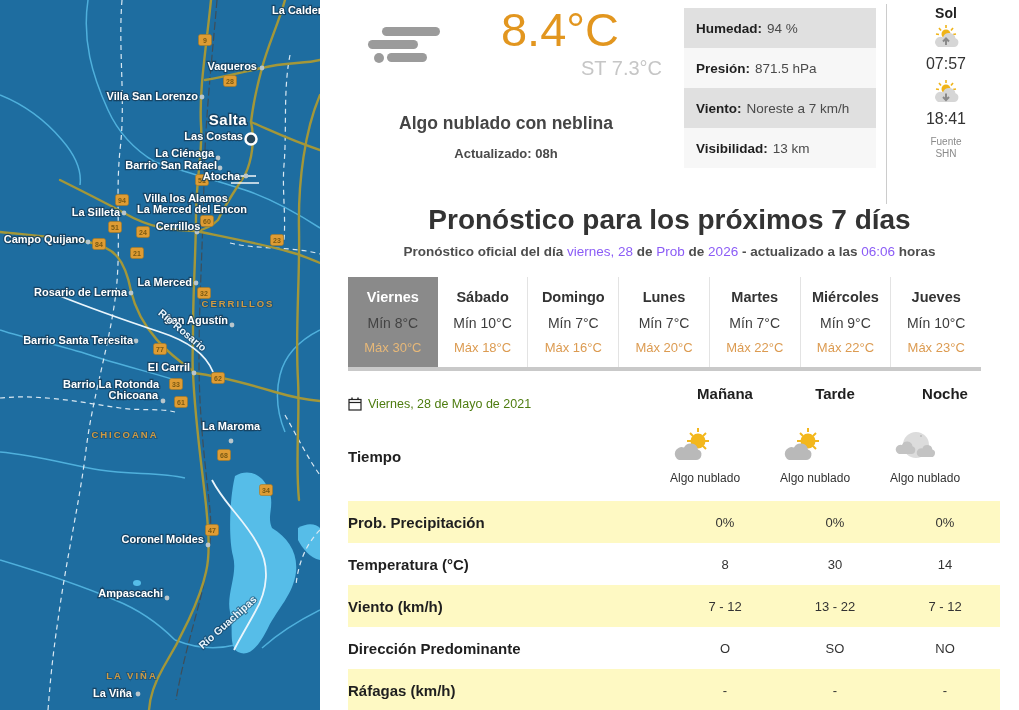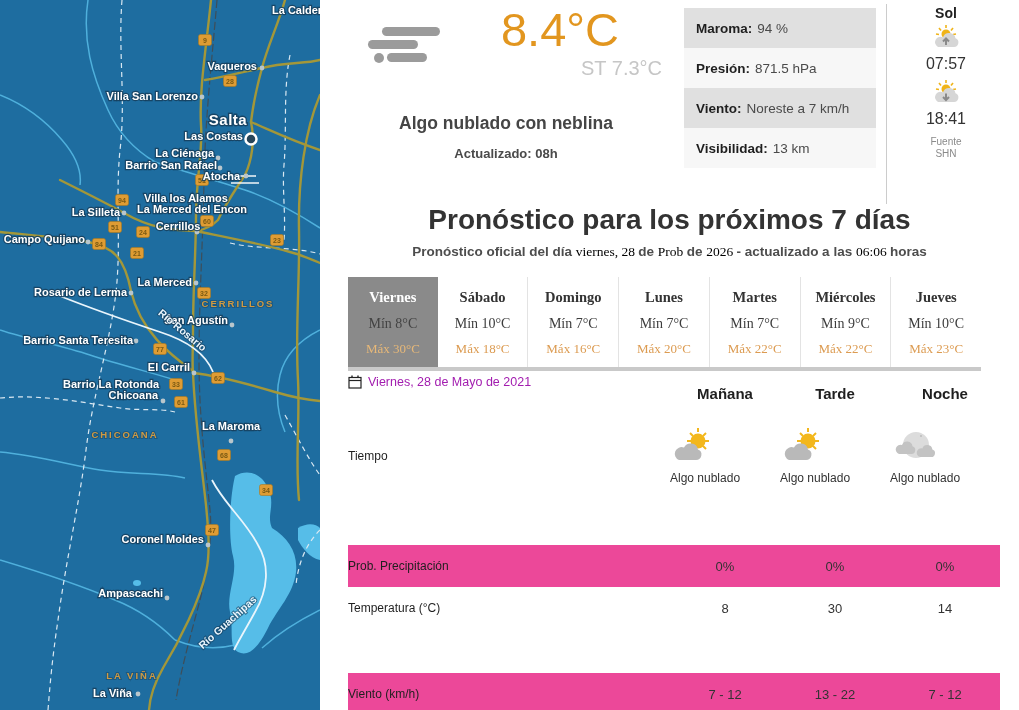--- a/index.html
+++ b/index.html
@@ -41,45 +41,45 @@
   
   .sun{position:absolute;left:584px;top:5px;width:84px;text-align:center;}
   .sun .sol{font-size:14px;font-weight:bold;color:#222;margin-bottom:3px;}
   .sun .time{font-size:16px;color:#333;margin:1px 0 6px;}
   .sun .src{font-size:10px;color:#8a8a8a;line-height:12px;margin-top:8px;}
   
   .ftitle{position:absolute;left:0;top:204px;width:699px;text-align:center;
         font-size:28px;font-weight:bold;color:#333;}
   .fsub{position:absolute;left:0;top:244px;width:699px;text-align:center;font-size:13.5px;}
   .fsub .b{font-weight:bold;color:#4d4d4d;}
-  .fsub .n{color:#000000;font-family:Liberation Serif, serif;}
+  .fsub .n{color:#8b5cf6;}
   
   .tabs{position:absolute;left:28px;top:277px;width:633px;height:90px;display:flex;
-        border-bottom:4px solid #c9c9c9;font-family:Liberation Serif, serif;}
+        border-bottom:4px solid #c9c9c9;}
   .tab{flex:1;text-align:center;padding-top:12px;box-sizing:border-box;border-right:1px solid #e3e3e3;cursor:pointer;}
   .tab:last-child{border-right:none;}
   .tab .day{font-size:14.5px;font-weight:bold;color:#333;margin-bottom:10px;}
   .tab .min{font-size:14px;color:#3c3c3c;margin-bottom:9px;}
   .tab .max{font-size:13px;color:#dc9b51;}
   .tab.selected{background:#8a8a8a;border-right:none;}
   .tab.selected .day{color:#fff;}
   .tab.selected .min{color:#434343;}
   .tab.selected .max{color:#e7b878;}
   
   .detail{position:absolute;left:28px;top:375px;width:652px;}
   .drow{display:grid;grid-template-columns:1fr 110px 110px 110px;}
-  .drow.alt{background:#ec4899;margin-top:44px;}
+  .drow.alt{background:#fef9c3;}
   .hrow{height:36px;}
   .trow{height:90px;}
   .vrow{height:42px;}
-  .datecell{display:flex;align-items:flex-start;font-size:12.5px;color:#a21caf;}
+  .datecell{display:flex;align-items:flex-end;font-size:12.5px;color:#4d7c0f;}
   .datecell svg{margin-right:6px;}
   .colhead{display:flex;align-items:center;justify-content:center;
         font-size:15px;font-weight:bold;color:#1f1f1f;}
-  .rlabel{display:flex;align-items:center;font-size:12px;font-weight:normal;color:#1f1f1f;}
+  .rlabel{display:flex;align-items:center;font-size:15px;font-weight:bold;color:#1f1f1f;}
   .val{display:flex;align-items:center;justify-content:center;font-size:13px;color:#333;}
   .wcell{display:flex;flex-direction:column;align-items:flex-start;justify-content:center;}
   .wcap{font-size:12px;color:#333;margin-top:4px;}
 </style>
 </head>
 <body>
 
 <div class="page">
 
   <div class="map">
@@ -271,21 +271,21 @@
         <div class="dot"></div>
         <div class="bar b3"></div>
     </div>
     <div class="temp">8.4°C</div>
     <div class="stemp">ST 7.3°C</div>
     <div class="cond">Algo nublado con neblina</div>
     <div class="updated">Actualizado: 08h</div>
 
     <div class="info">
       <div class="info-row">
-        <b>Maroma:</b>
+        <b>Humedad:</b>
         <span>94 %</span>
       </div>
       <div class="info-row">
         <b>Presión:</b>
         <span>871.5 hPa</span>
       </div>
       <div class="info-row">
         <b>Viento:</b>
         <span>Noreste a 7 km/h</span>
       </div>
@@ -450,20 +450,21 @@
         <div class="val">30</div>
         <div class="val">14</div>
       </div>
       <div class="drow vrow alt">
         <div class="rlabel">Viento (km/h)</div>
         <div class="val">7 - 12</div>
         <div class="val">13 - 22</div>
         <div class="val">7 - 12</div>
       </div>
       <div class="drow vrow">
+        <div class="rlabel">Dirección Predominante</div>
         <div class="val">O</div>
         <div class="val">SO</div>
         <div class="val">NO</div>
       </div>
       <div class="drow vrow alt">
         <div class="rlabel">Ráfagas (km/h)</div>
         <div class="val">-</div>
         <div class="val">-</div>
         <div class="val">-</div>
       </div>

